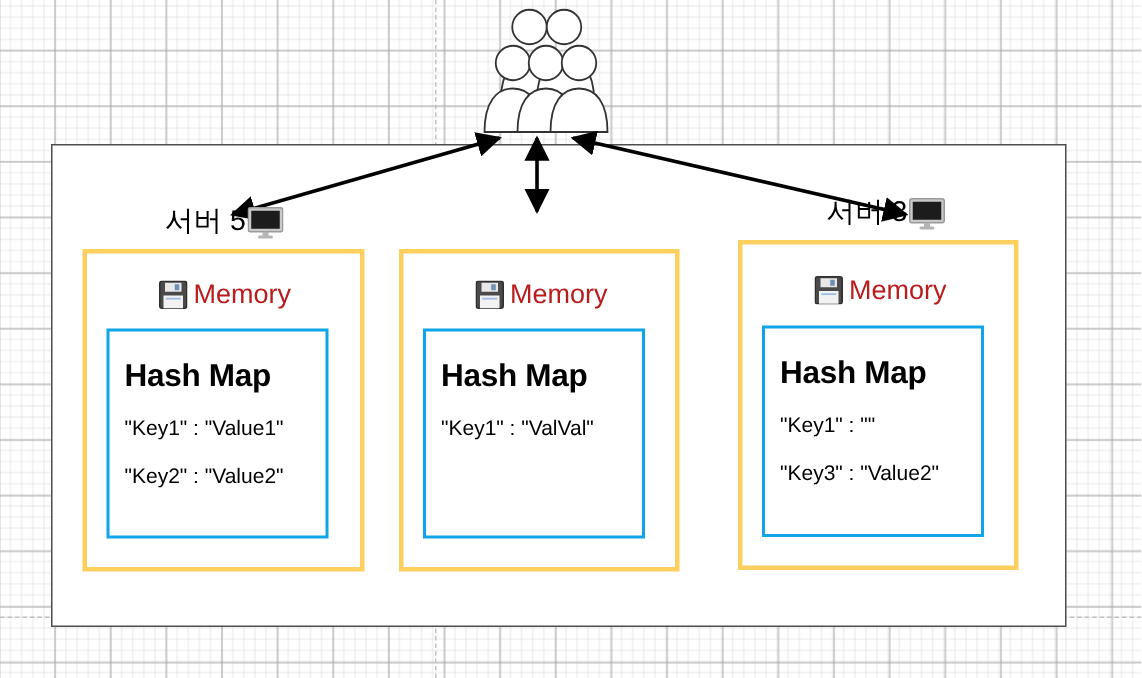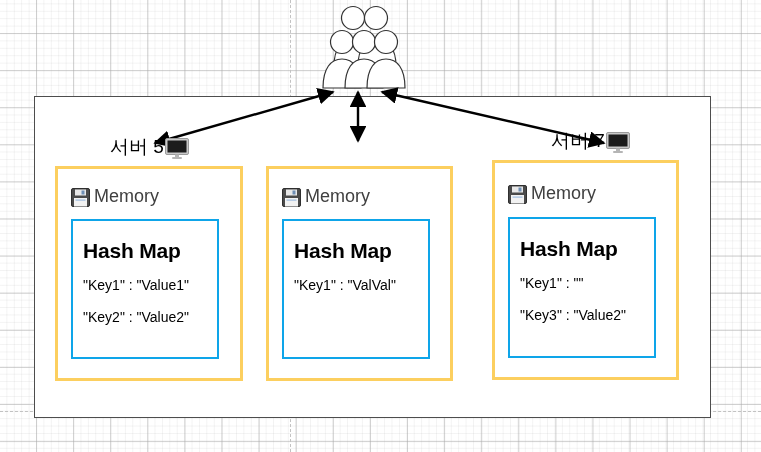--- a/index.html
+++ b/index.html
@@ -99,25 +99,25 @@
   .server-box {
     position: absolute;
     border: 3px solid #FCCF5F;
     background: #ffffff;
     box-sizing: border-box;
   }
 
   .memory-row {
     position: absolute;
     display: flex;
-    align-items: center;
     gap: 4px;
     font-size: 18px;
-    color: #404040;
+    color: #b91c1c;
     white-space: nowrap;
+    margin-left: 35px;
   }
   .floppy-glyph {
     display: inline-block;
     width: 19px;
     height: 19px;
     position: relative;
     top: 1px;
   }
 
   
@@ -246,21 +246,21 @@
       <span>Memory</span>
     </div>
 
     <div class="hashmap-box" style="left:13px; top:50px; width:148px; height:140px;">
       <div class="hashmap-title">Hash Map</div>
       <div class="entry">"Key1" : "ValVal"</div>
     </div>
   </div>
 
   <div class="server-label" style="left:551px; top:128px;">
-    <span>서버 7</span>
+    <span>서버 3</span>
     <span class="monitor-glyph">
       <svg width="24" height="22" viewBox="0 0 24 22" xmlns="http://www.w3.org/2000/svg">
         <rect x="0.5" y="0.5" width="23" height="16" rx="1.5" fill="#c9c9c9" stroke="#9a9a9a" stroke-width="1"></rect>
         <rect x="2.5" y="2.5" width="19" height="12" fill="#1c1c1c"></rect>
         <rect x="10" y="16.5" width="4" height="3" fill="#b5b5b5"></rect>
         <rect x="7" y="19" width="10" height="2" rx="1" fill="#b5b5b5"></rect>
       </svg>
     </span>
   </div>
 

